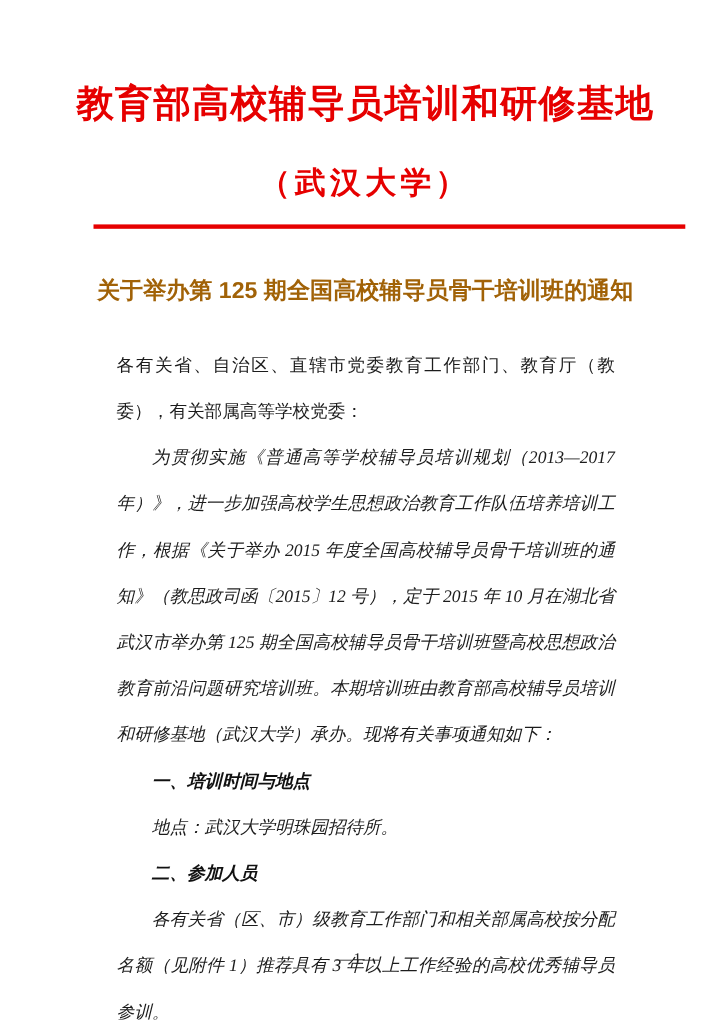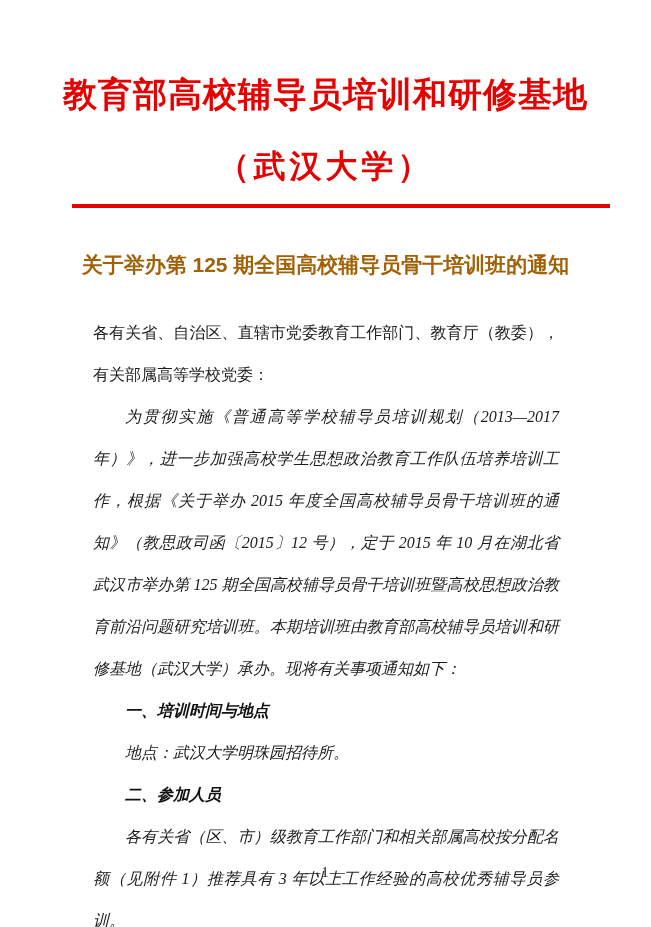--- a/index.html
+++ b/index.html
@@ -6,37 +6,38 @@
   html, body { background: #ffffff; }
   .page {
     position: relative;
     width: 651px;
     height: 927px;
     margin: 0 auto;
     background: #ffffff;
     overflow: hidden;
     font-family: "Liberation Serif", "DejaVu Serif", serif;
     color: #1a1a1a;
+    padding-left: 13px;
   }
   .org-name {
     padding-top: 72px;
     text-align: center;
     font-family: "Liberation Sans", "DejaVu Sans", sans-serif;
     font-weight: bold;
     font-size: 34px;
     line-height: 44px;
     letter-spacing: 1px;
     color: #e60000;
   }
   .org-subtitle {
     margin-top: 34px;
     text-align: center;
     font-family: "Liberation Sans", "DejaVu Sans", sans-serif;
     font-weight: bold;
-    font-size: 32px;
+    font-size: 28px;
     line-height: 32px;
     letter-spacing: 4px;
     color: #e60000;
   }
   .red-divider {
     margin: 22px 0 0 72px;
     width: 538px;
     height: 4px;
     background: #e60000;
   }

